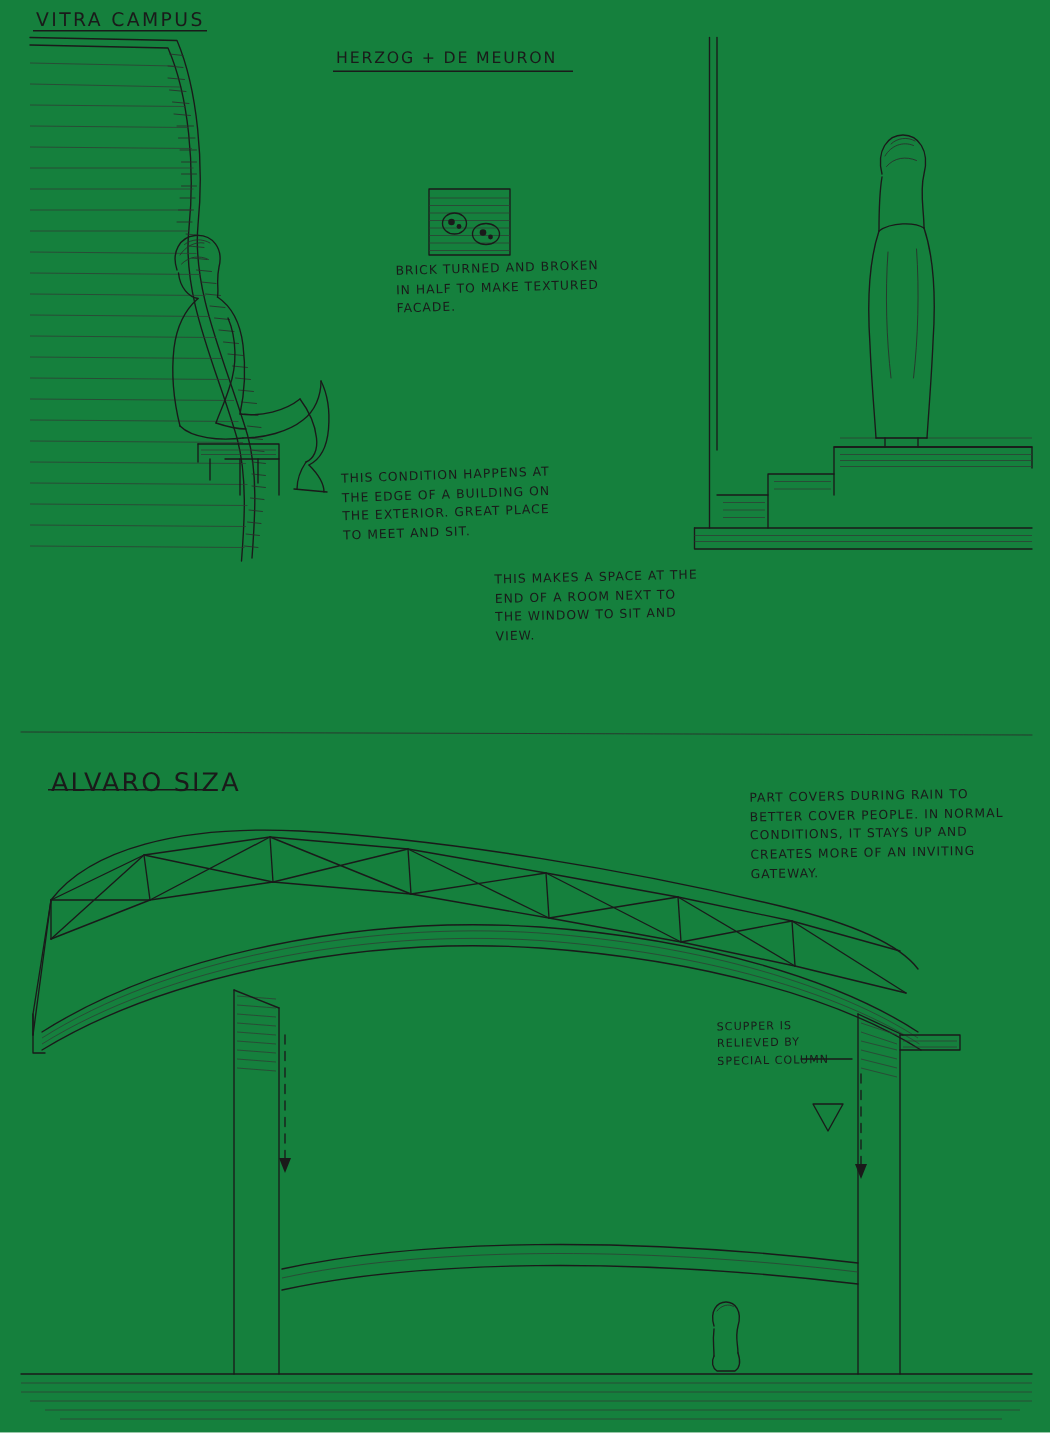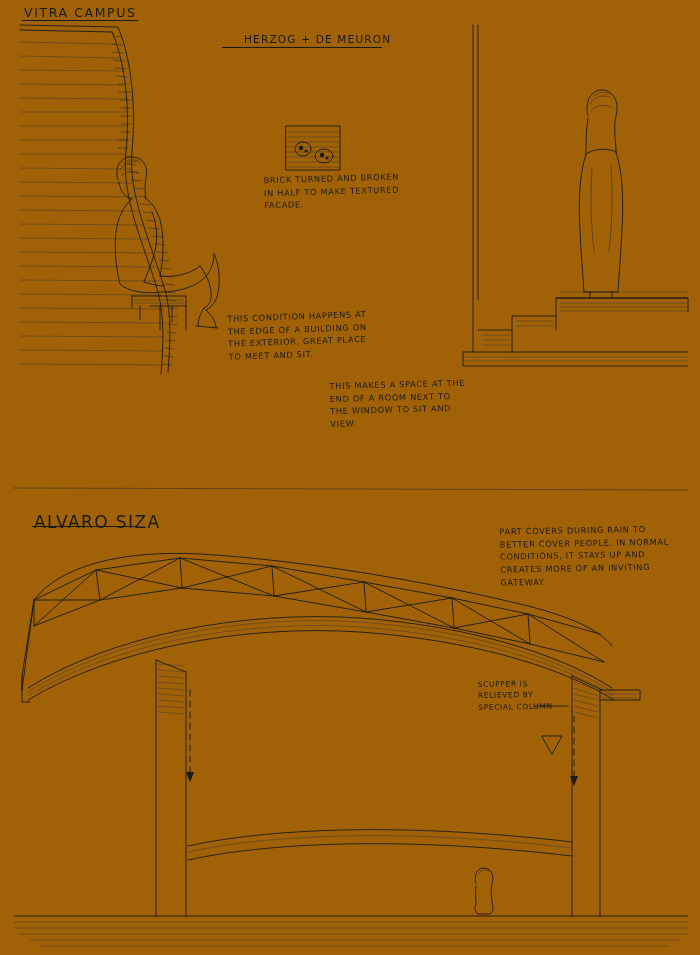--- a/index.html
+++ b/index.html
@@ -7,21 +7,21 @@
     padding: 0;
     background: #ffffff;
   }
   body {
     font-family: "Liberation Sans", sans-serif;
   }
   #sheet {
     position: relative;
     width: 700px;
     height: 955px;
-    background: #a16207;
+    background: #15803d;
     overflow: hidden;
   }
   .hand {
     position: absolute;
     font-family: "DejaVu Sans", sans-serif;
     color: #1a1a1a;
     letter-spacing: 0.5px;
     line-height: 1.45;
     white-space: pre-line;
   }
@@ -311,21 +311,21 @@
         <path class="ink" d="M476 886 C475 894 476 898 476 904"></path>
         <path class="ink" d="M476 904 C474 908 475 912 478 914 L490 914 C493 912 494 908 492 902"></path>
         <path class="ink-thin" d="M478 874 c3 -4 8 -5 11 -3"></path>
       </g>
     </g>
   </svg>
 
   <div class="hand title" style="left:24px; top:4px;">VITRA CAMPUS</div>
   <div class="underline" style="left:22px; top:20px; width:116px;"></div>
 
-  <div class="hand title" style="left:224px; top:32px; font-size:10.5px; letter-spacing:1.2px;margin-left:20px;">HERZOG + DE MEURON</div>
+  <div class="hand title" style="left:224px; top:32px; font-size:10.5px; letter-spacing:1.2px;">HERZOG + DE MEURON</div>
   <div class="underline" style="left:222px; top:47px; width:160px;"></div>
 
   <div class="hand note" style="left:264px; top:172px; width:160px; transform:rotate(-1.6deg);">BRICK TURNED AND BROKEN
 IN HALF TO MAKE TEXTURED
 FACADE.</div>
 
   <div class="hand note" style="left:228px; top:310px; width:158px; transform:rotate(-2deg);">THIS CONDITION HAPPENS AT
 THE EDGE OF A BUILDING ON
 THE EXTERIOR. GREAT PLACE
 TO MEET AND SIT.</div>

